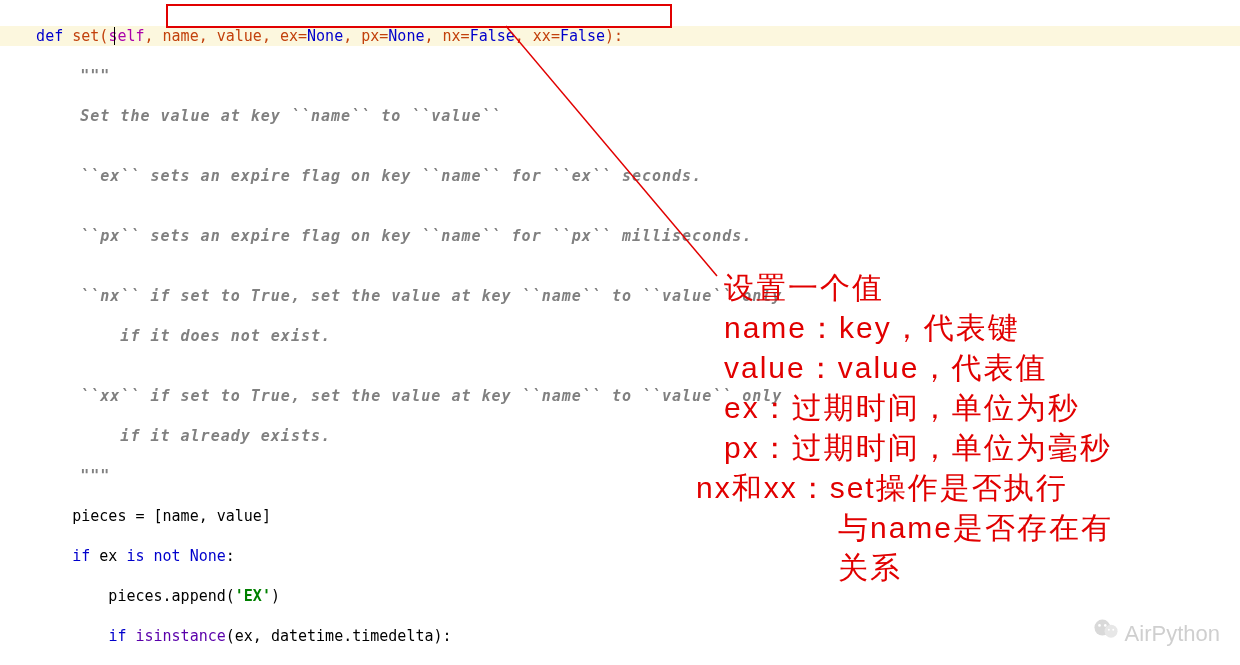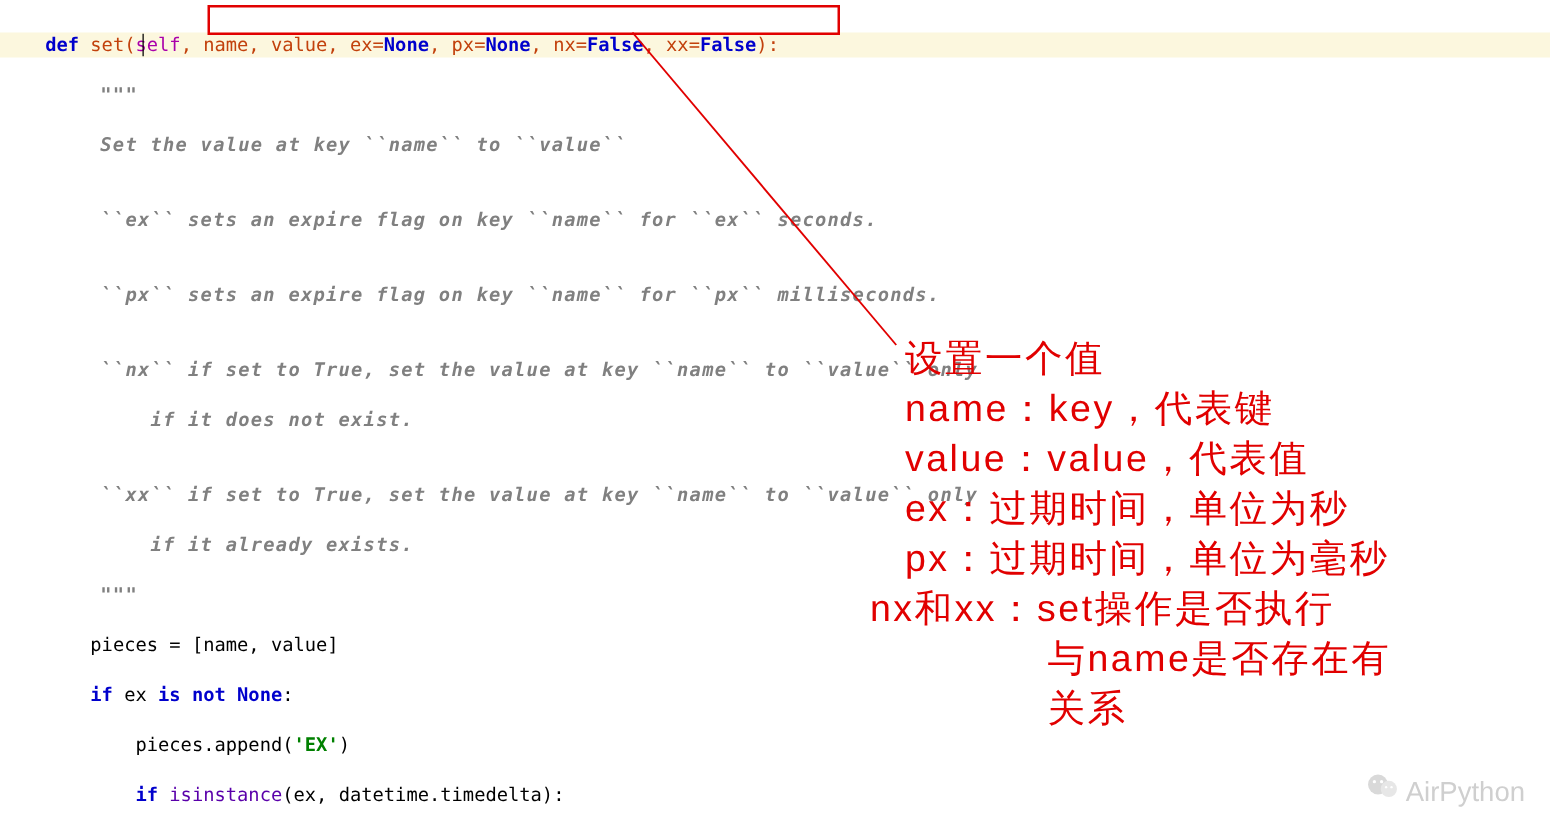--- a/index.html
+++ b/index.html
@@ -19,21 +19,21 @@
     top: 0;
     width: 1240px;
     padding: 6px 0 0 0;
     line-height: 20px;
     white-space: pre;
     font-style: italic;
   }
   .code-area .line { font-style: normal; white-space: pre; }
   .code-area .line span { font-style: normal; }
   .doc { color: #808080; font-style: italic; }
-  .kw { color: #0000cc; font-weight: bold; }
+  .kw { color: #0000cc; font-weight: normal; }
   .bi { color: #5a00aa; }
   .sf { color: #aa00aa; }
   .str { color: #008000; font-weight: bold; }
   .pl { color: #c2410c; }
   .tok { letter-spacing: 1px; font-weight: bold; }
   .line-hl {
     position: absolute;
     left: 0;
     right: 0;
     height: 20px;

